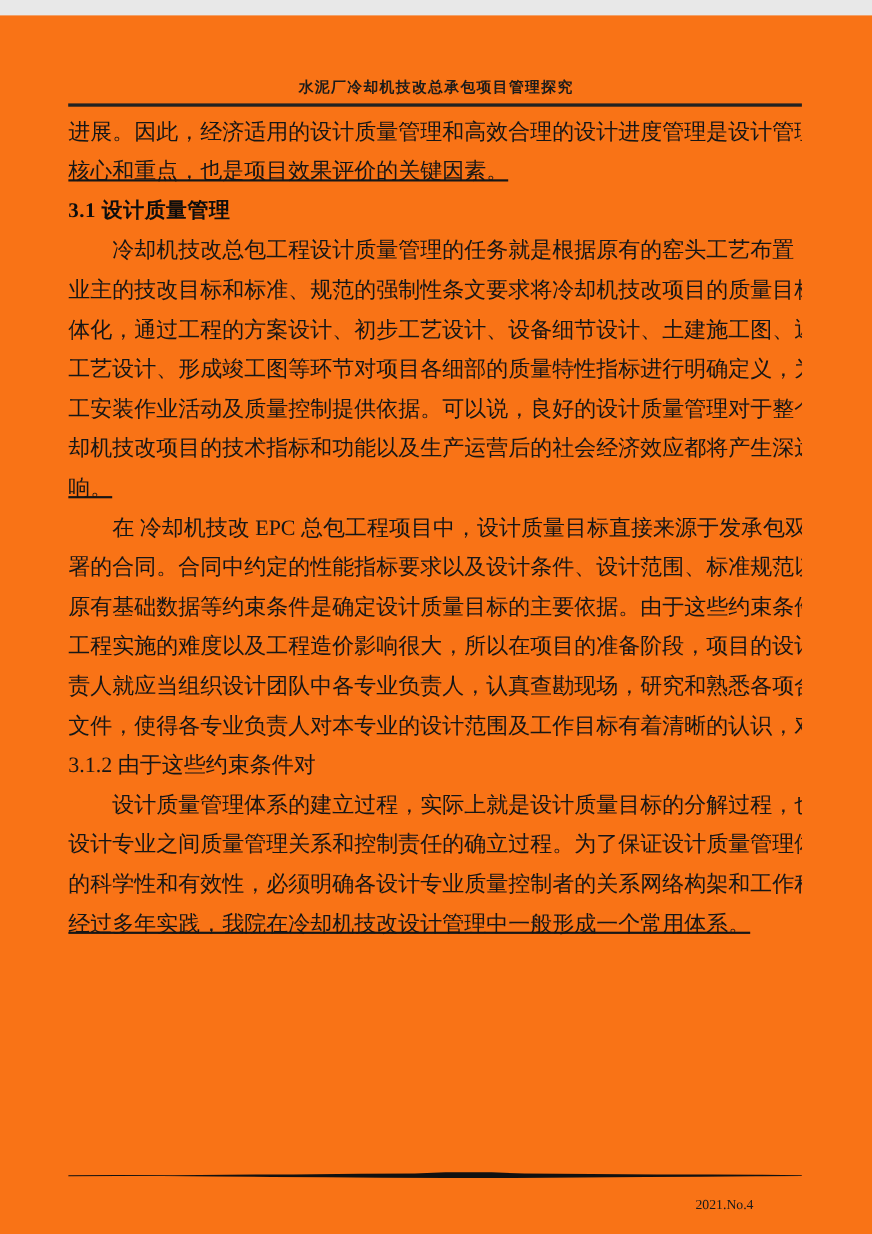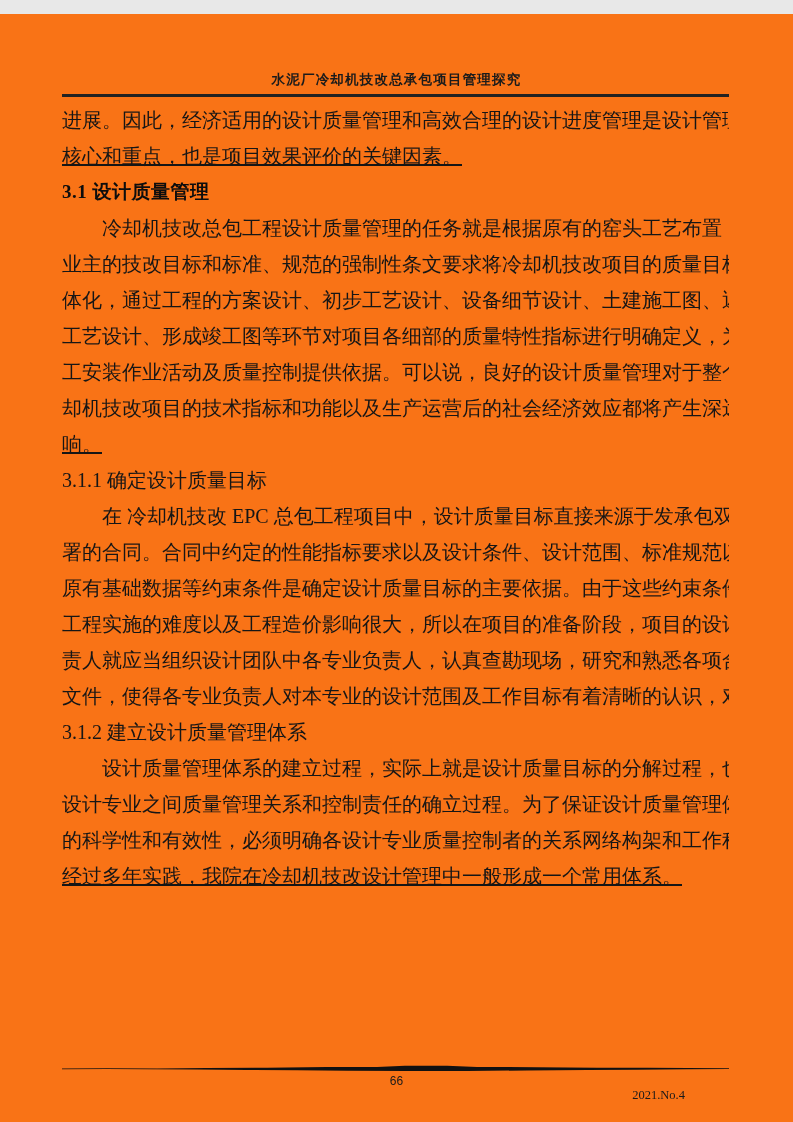--- a/index.html
+++ b/index.html
@@ -115,43 +115,41 @@
       <div class="heading1">3.1 设计质量管理</div>
       <div class="paragraph">
         <div class="line indent">冷却机技改总包工程设计质量管理的任务就是根据原有的窑头工艺布置，按照</div>
         <div class="line">业主的技改目标和标准、规范的强制性条文要求将冷却机技改项目的质量目标具</div>
         <div class="line">体化，通过工程的方案设计、初步工艺设计、设备细节设计、土建施工图、返提</div>
         <div class="line">工艺设计、形成竣工图等环节对项目各细部的质量特性指标进行明确定义，为施</div>
         <div class="line">工安装作业活动及质量控制提供依据。可以说，良好的设计质量管理对于整个冷</div>
         <div class="line">却机技改项目的技术指标和功能以及生产运营后的社会经济效应都将产生深远影</div>
         <div class="line last">响。</div>
       </div>
-      <div class="heading2">3.1.1 确定设计质量目标</div>
       <div class="paragraph">
         <div class="line indent">在 冷却机技改 EPC 总包工程项目中，设计质量目标直接来源于发承包双方签</div>
         <div class="line">署的合同。合同中约定的性能指标要求以及设计条件、设计范围、标准规范以及</div>
         <div class="line">原有基础数据等约束条件是确定设计质量目标的主要依据。由于这些约束条件对</div>
         <div class="line">工程实施的难度以及工程造价影响很大，所以在项目的准备阶段，项目的设计负</div>
         <div class="line">责人就应当组织设计团队中各专业负责人，认真查勘现场，研究和熟悉各项合同</div>
         <div class="line">文件，使得各专业负责人对本专业的设计范围及工作目标有着清晰的认识，对如</div>
       </div>
-      <div class="heading2">3.1.2 建立设计质量管理体系</div>
+      <div class="heading2">3.1.2 由于这些约束条件对</div>
       <div class="paragraph">
         <div class="line indent">设计质量管理体系的建立过程，实际上就是设计质量目标的分解过程，也是各</div>
         <div class="line">设计专业之间质量管理关系和控制责任的确立过程。为了保证设计质量管理体系</div>
         <div class="line">的科学性和有效性，必须明确各设计专业质量控制者的关系网络构架和工作程序。</div>
         <div class="line last">经过多年实践，我院在冷却机技改设计管理中一般形成一个常用体系。</div>
       </div>
     </div>
 
   <svg class="footer-rule" viewBox="0 0 667 8" preserveAspectRatio="none">
     <polygon fill="#111111" points="
       0,4.5 45,4.2 95,4.4 145,3.9 205,3.7 265,3.1 315,2.9 343,1.7 385,1.7
       415,2.9 475,3.2 535,3.8 585,3.7 625,4.0 667,4.3
       667,5.1 625,5.3 575,5.7 525,6.1 465,6.5 405,6.9 345,7.0 285,6.7
       235,6.3 185,5.9 135,5.5 85,5.2 45,5.1 0,5.3"></polygon>
   </svg>
 
-  <div class="page-number">66</div>
 
   <div class="issue-number">2021.No.4</div>
 
 </div>
 
 </body></html>

